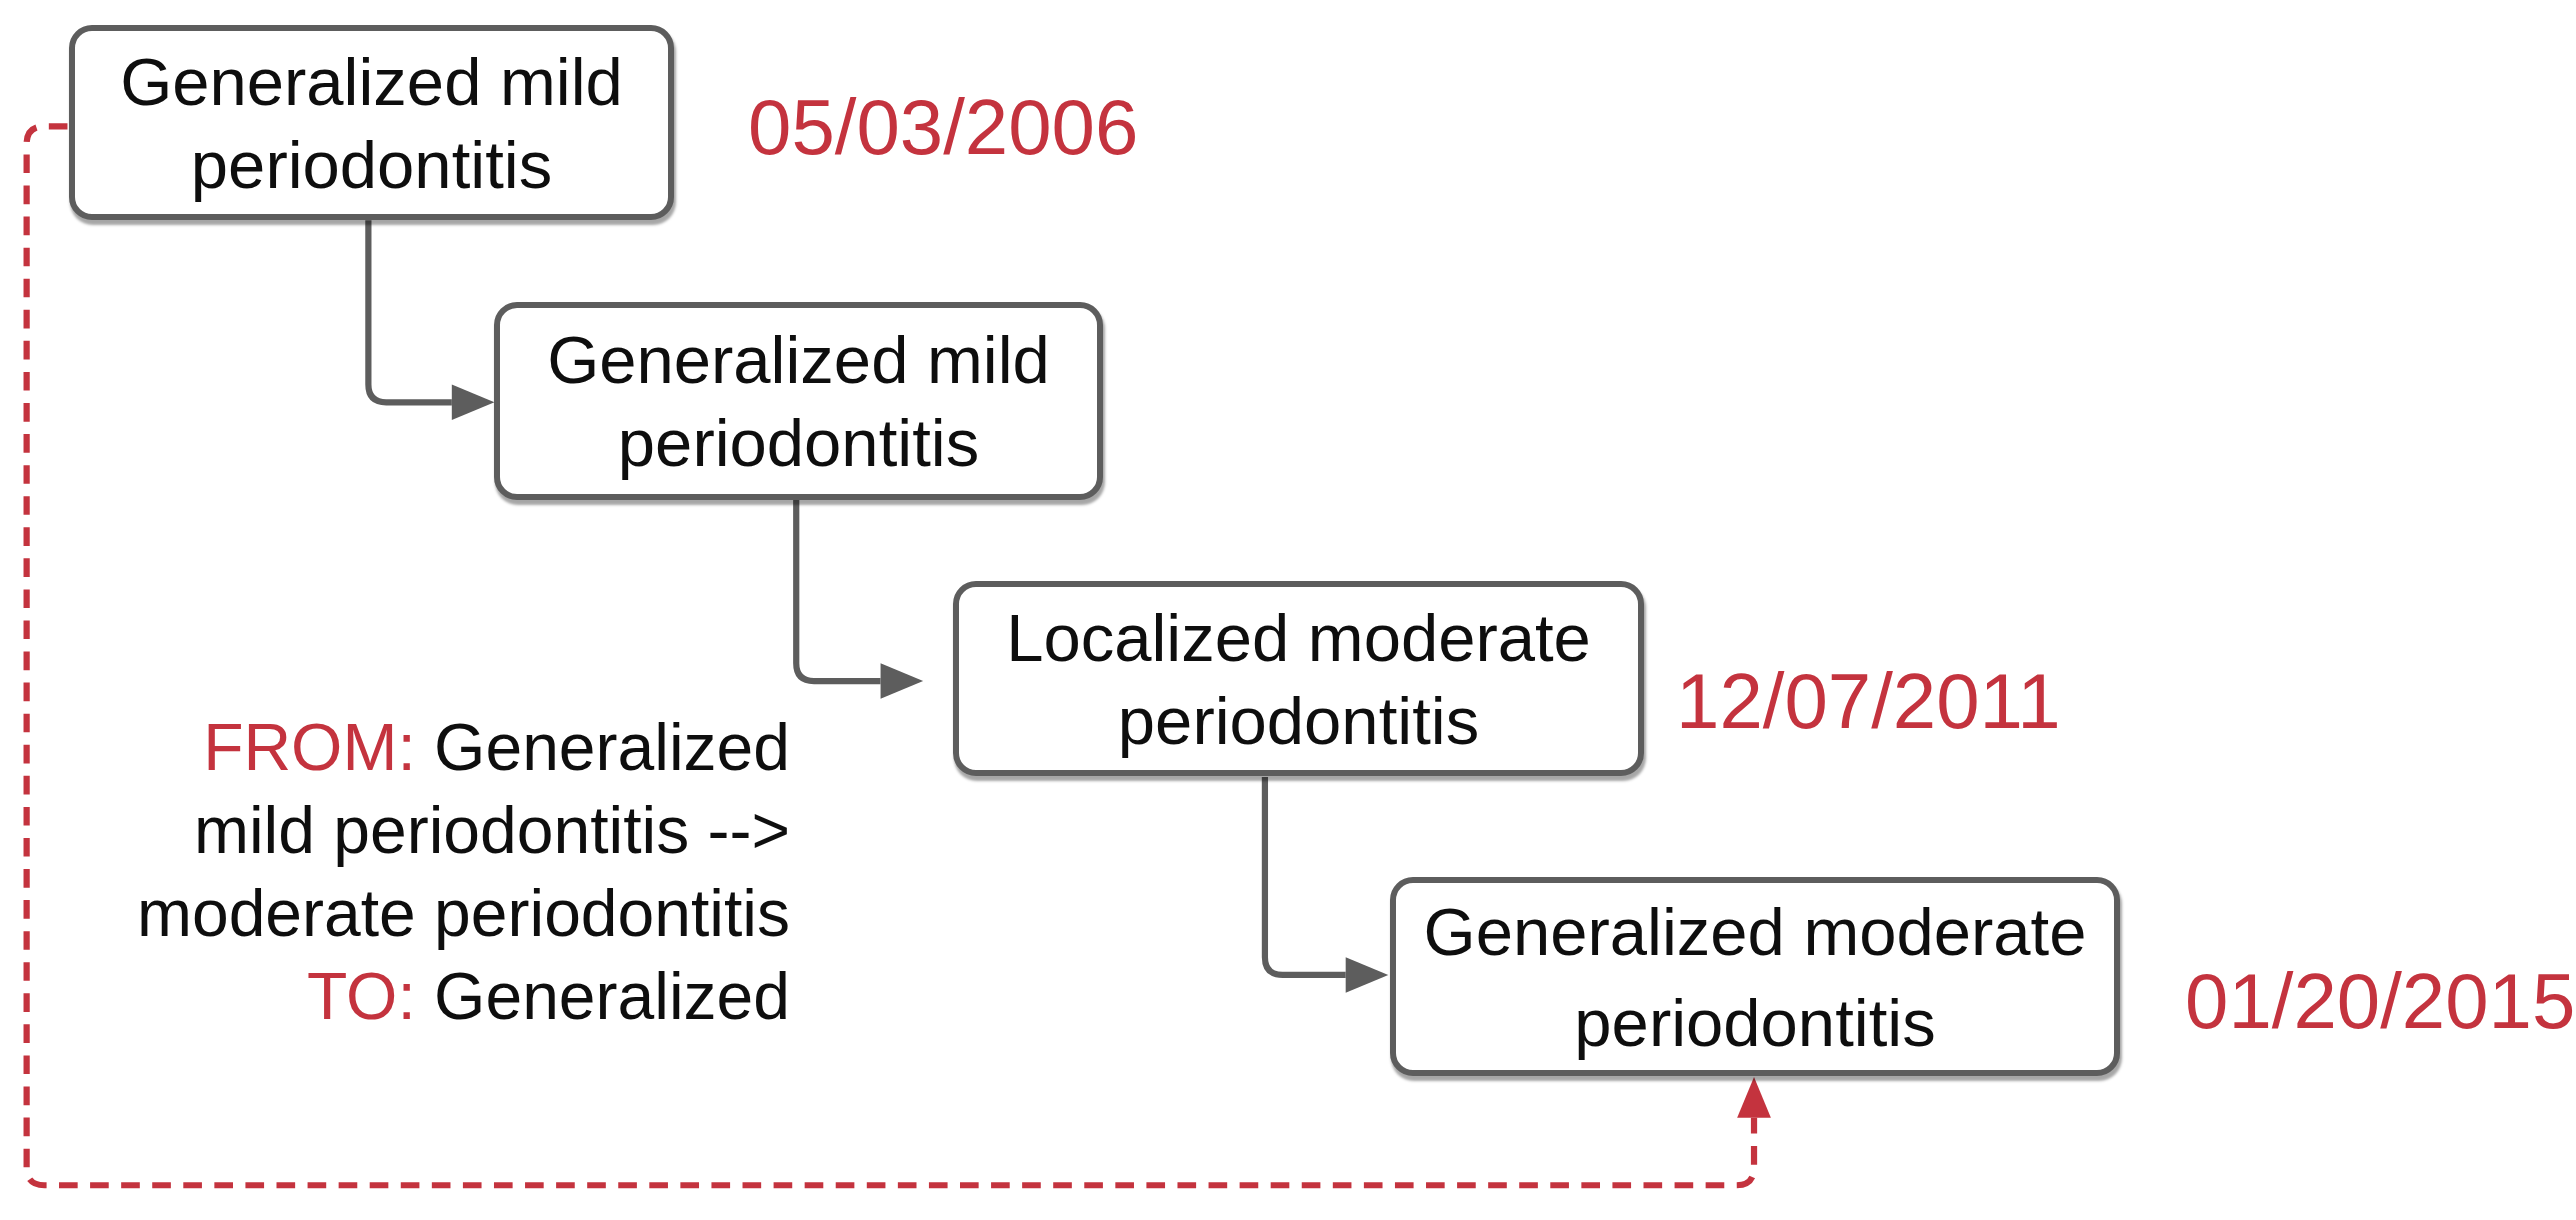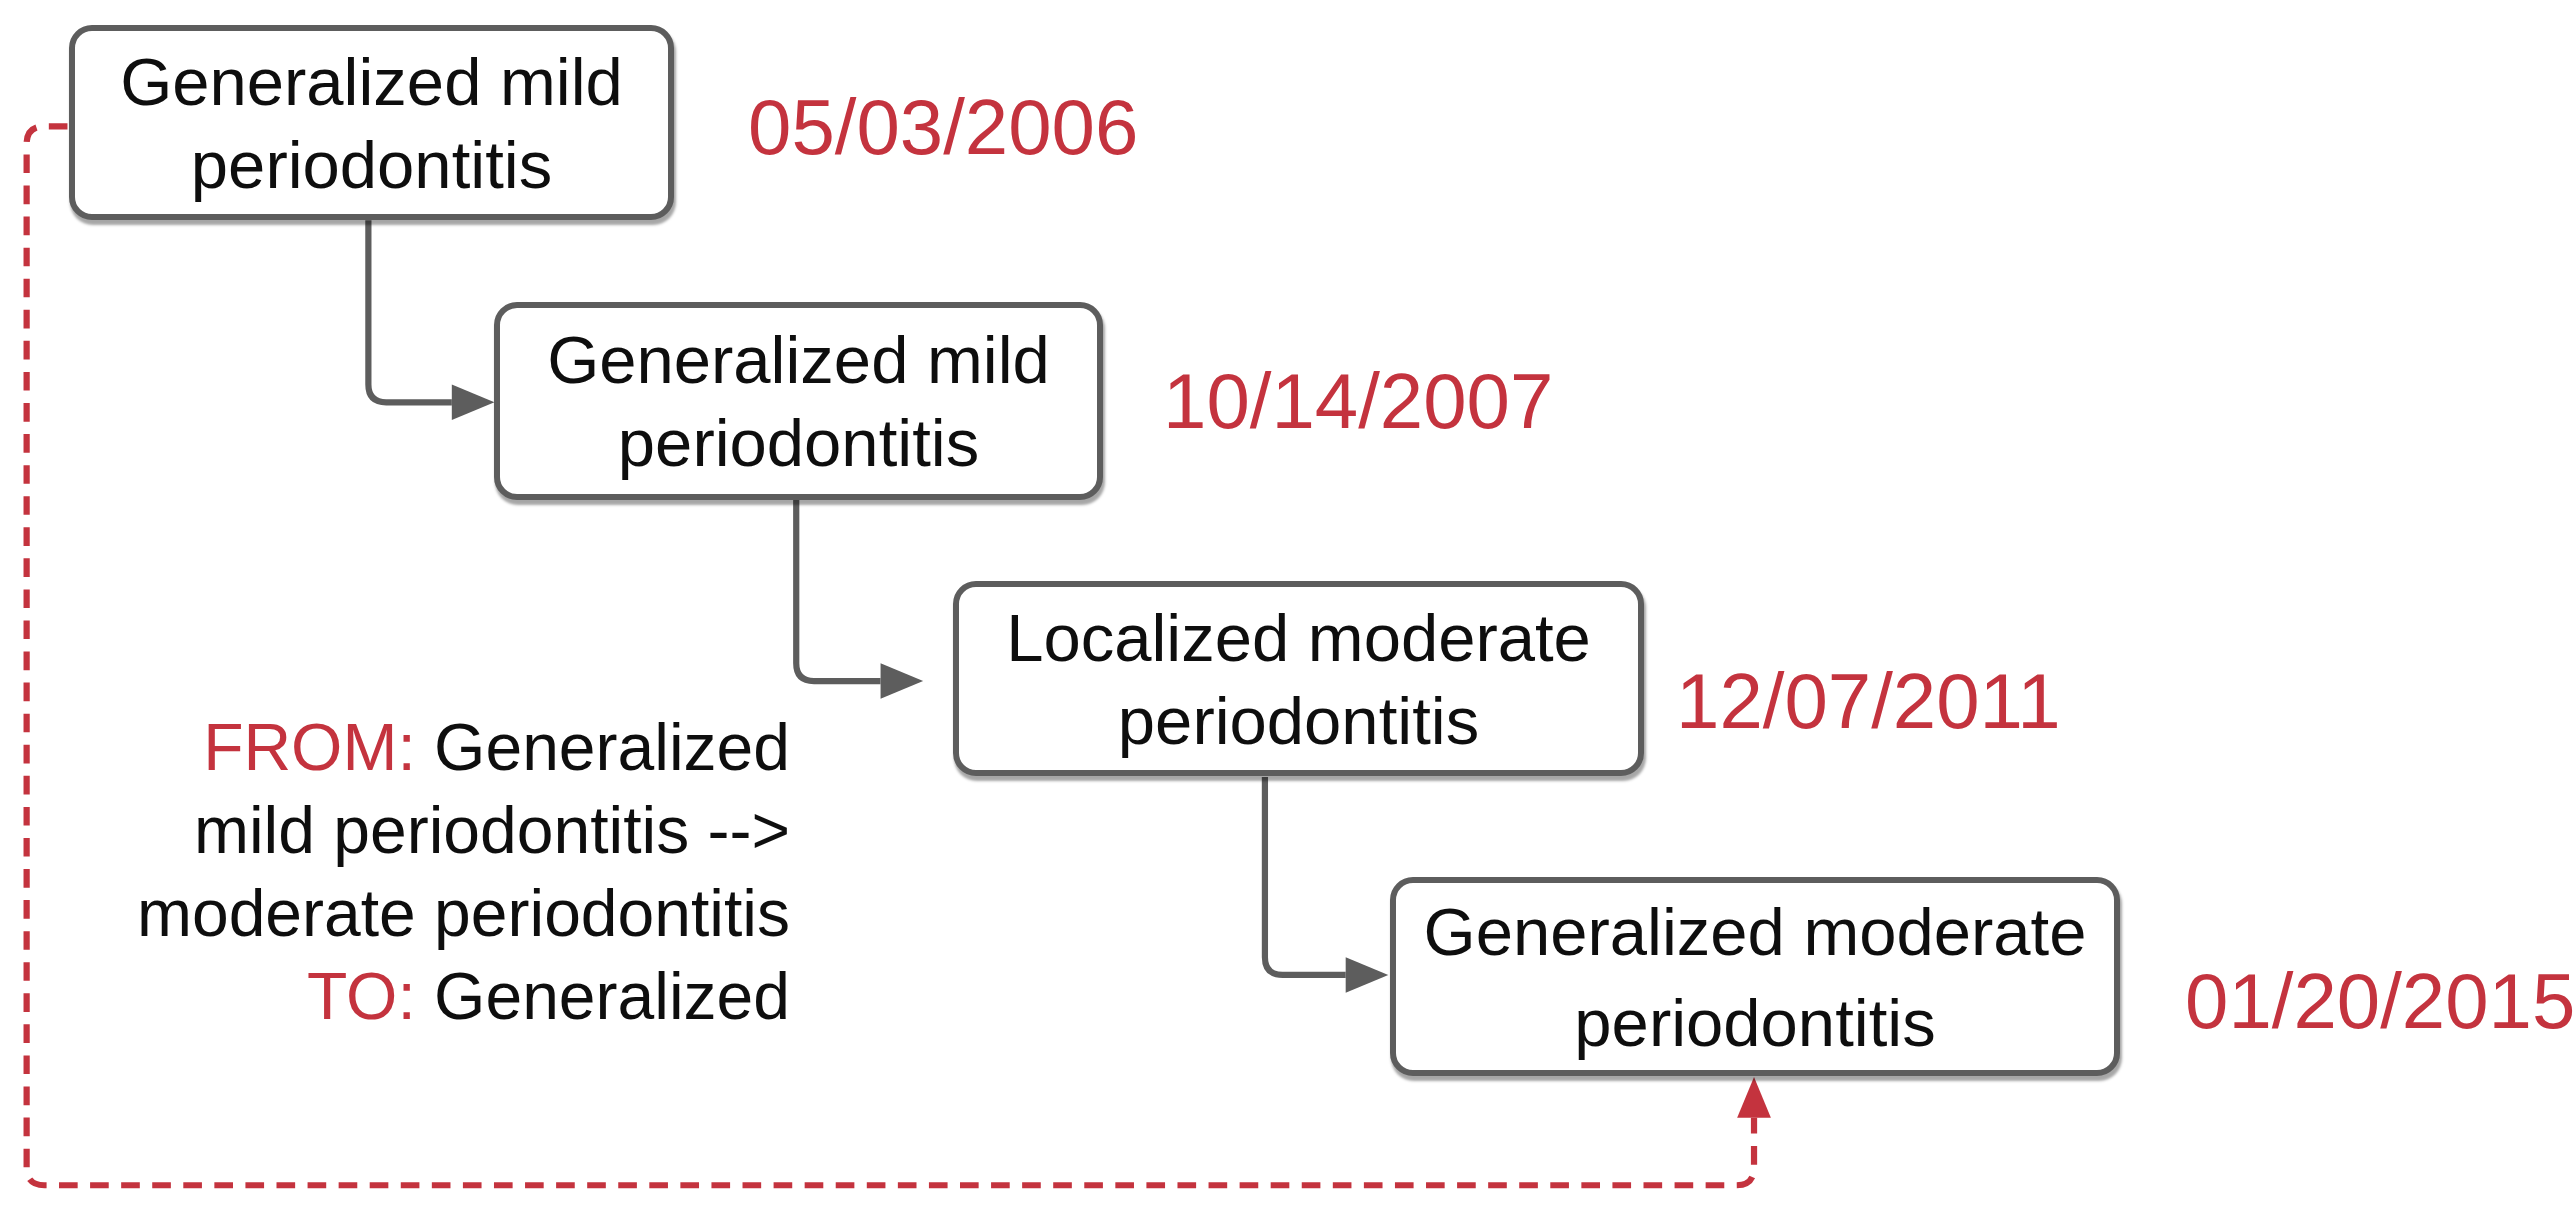--- a/index.html
+++ b/index.html
@@ -114,21 +114,20 @@
   <div class="node n3">
     <div>Localized moderate</div>
     <div>periodontitis</div>
   </div>
   <div class="node n4">
     <div>Generalized moderate</div>
     <div>periodontitis</div>
   </div>
 
   <div class="date d1">05/03/2006</div>
-  <div class="date d2">10/14/2007</div>
   <div class="date d3">12/07/2011</div>
   <div class="date d4">01/20/2015</div>
 
   <div class="annotation">
     <div><span class="red">FROM:</span><span> Generalized</span></div>
     <div>mild periodontitis --&gt;</div>
     <div>moderate periodontitis</div>
     <div><span class="red">TO:</span><span> Generalized</span></div>
   </div>
 

